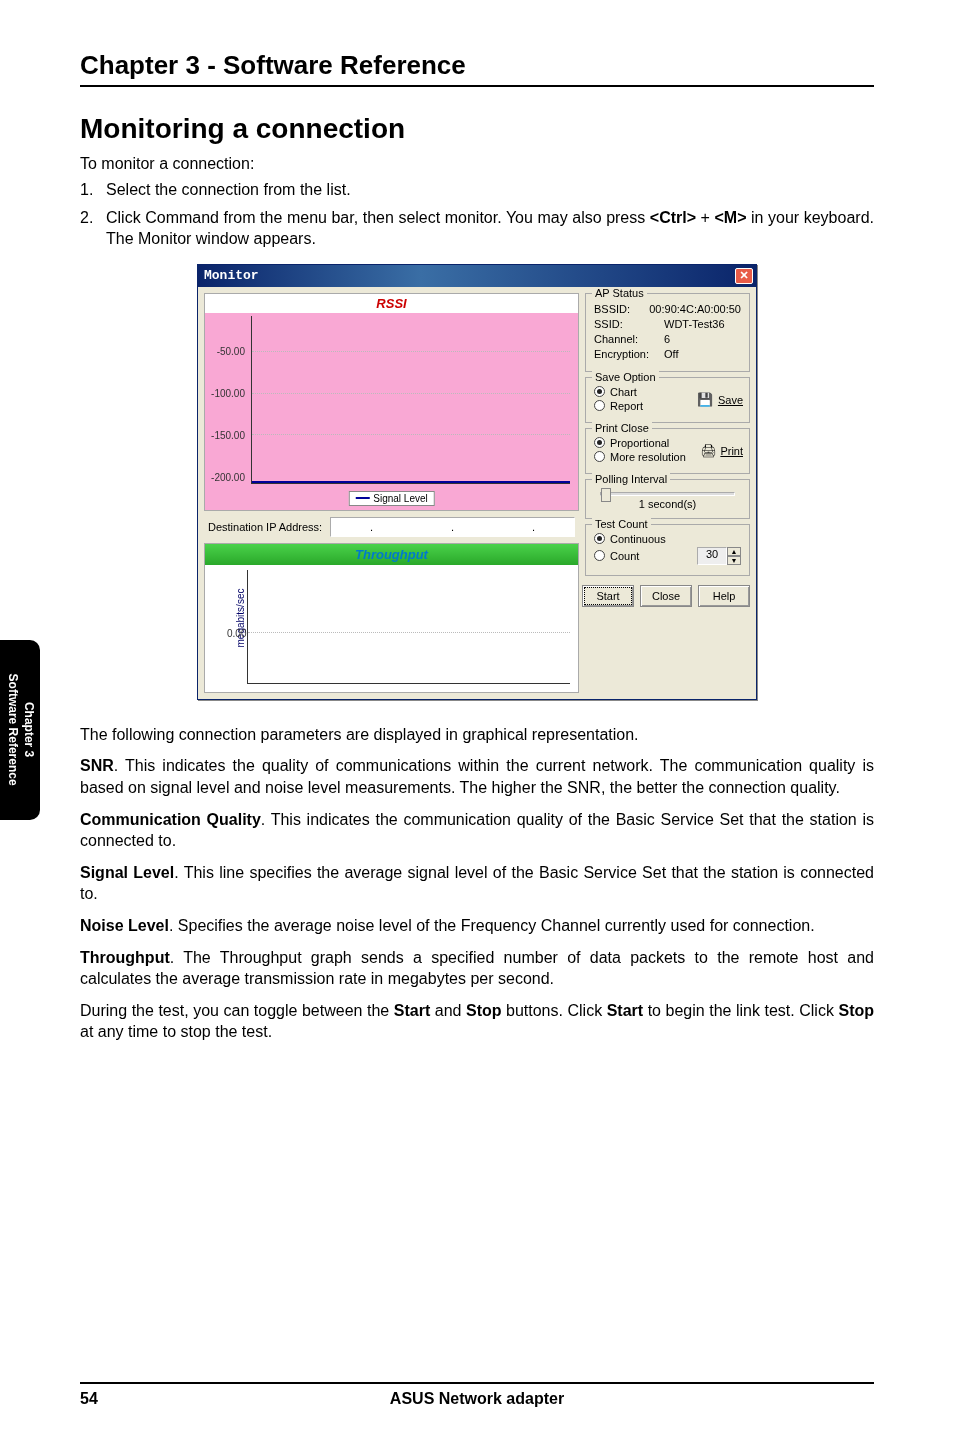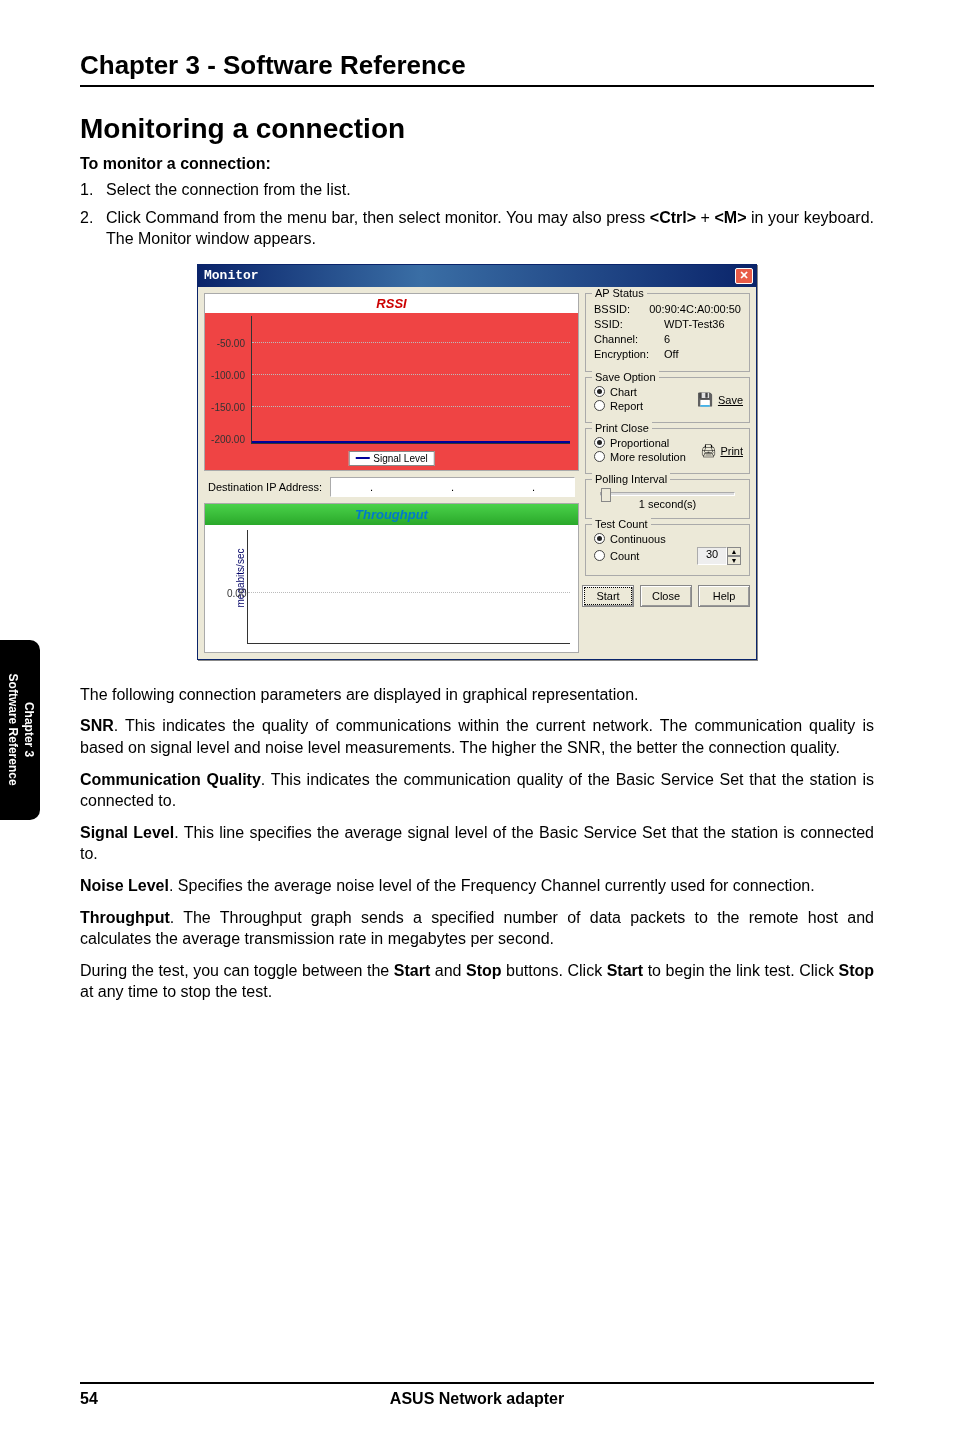--- a/index.html
+++ b/index.html
@@ -1,21 +1,21 @@
 <!DOCTYPE html>
 <html><head>
 <meta charset="utf-8">
 <style>
   * { box-sizing: border-box; margin: 0; padding: 0; }
   body { width: 954px; height: 1438px; font-family: Arial, Helvetica, sans-serif; background: #fff; color: #000; position: relative; }
   .page { padding: 50px 80px 30px 80px; }
   .chapter-title { font-size: 26px; font-weight: bold; margin-bottom: 4px; }
   .hr { border: none; border-top: 2px solid #000; margin-bottom: 26px; }
   .section-title { font-size: 28px; font-weight: bold; margin-bottom: 10px; }
-  .sub-bold { font-weight: bold; font-size: 16px; margin-bottom: 6px; }
+  .sub-bold { font-weight: normal; font-size: 16px; margin-bottom: 6px; }
   .ol { list-style: none; font-size: 16px; line-height: 1.35; }
   .ol li { display: flex; margin-bottom: 6px; }
   .ol .num { width: 26px; flex-shrink: 0; }
   .ol .txt { flex: 1; text-align: justify; }
   .para { font-size: 16px; line-height: 1.35; margin-bottom: 10px; text-align: justify; }
   b { font-weight: bold; }
 
   
   .side-tab { position: absolute; left: 0; top: 640px; width: 40px; height: 180px; background: #000; color: #fff; display: flex; align-items: center; justify-content: center; border-top-right-radius: 10px; border-bottom-right-radius: 10px; }
   .side-tab-inner { transform: rotate(90deg); white-space: nowrap; text-align: center; font-size: 12px; font-weight: bold; line-height: 1.3; }
@@ -30,21 +30,21 @@
   
   .dialog-wrap { display: flex; justify-content: center; margin: 14px 0 24px 0; }
   .dialog { width: 560px; background: #ece9d8; border: 1px solid #0a246a; font-family: Tahoma, Arial, sans-serif; font-size: 11px; box-shadow: 1px 1px 0 #888; }
   .titlebar { background: linear-gradient(to right, #0a246a, #3a6ea5 40%, #0a246a); color: #fff; height: 22px; display: flex; align-items: center; padding: 0 3px 0 6px; font-family: "Courier New", monospace; font-weight: bold; font-size: 13px; }
   .titlebar .tspacer { flex: 1; }
   .close-btn { width: 18px; height: 16px; background: #e85c48; border: 1px solid #fff; color: #fff; display: flex; align-items: center; justify-content: center; font-family: Arial; font-weight: bold; font-size: 11px; border-radius: 2px; cursor: default; }
   .dlg-body { display: flex; padding: 6px; gap: 6px; }
   .left-col { flex: 1; display: flex; flex-direction: column; gap: 4px; }
   .right-col { width: 165px; display: flex; flex-direction: column; gap: 5px; }
 
-  .chart-box { border: 1px solid #aaa; background: #ef4444; height: 178px; position: relative; }
+  .chart-box { border: 1px solid #aaa; background: #f9a8d4; height: 218px; position: relative; }
   .chart-header { text-align: center; color: #c00; font-weight: bold; font-style: italic; font-size: 13px; padding: 2px 0; background: #fff; }
   .chart-area { position: absolute; left: 46px; right: 8px; top: 22px; bottom: 26px; border-left: 1px solid #333; border-bottom: 1px solid #333; }
   .chart-y { position: absolute; left: 0; top: 22px; bottom: 26px; width: 44px; }
   .chart-y div { position: absolute; right: 4px; font-size: 10px; color: #333; transform: translateY(-50%); }
   .gridline { position: absolute; left: 0; right: 0; border-top: 1px dotted #bbb; }
   .bottom-line { position: absolute; left: 0; right: 0; bottom: 0; border-top: 2px solid #009; }
   .legend-box { position: absolute; left: 50%; bottom: 4px; transform: translateX(-50%); border: 1px solid #888; background: #fff; padding: 1px 6px; font-size: 10px; display: flex; align-items: center; gap: 4px; }
   .legend-swatch { width: 14px; height: 2px; background: #009; }
 
   .dest-row { display: flex; align-items: center; gap: 8px; padding: 2px 4px; }

